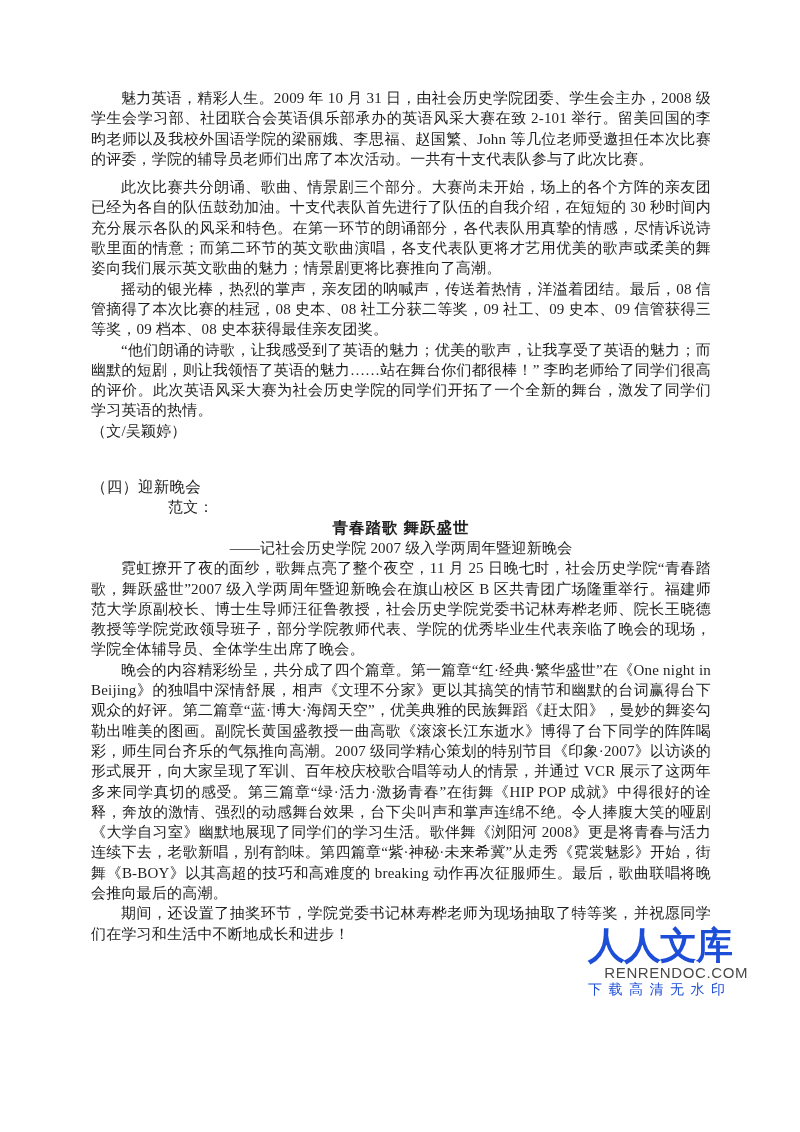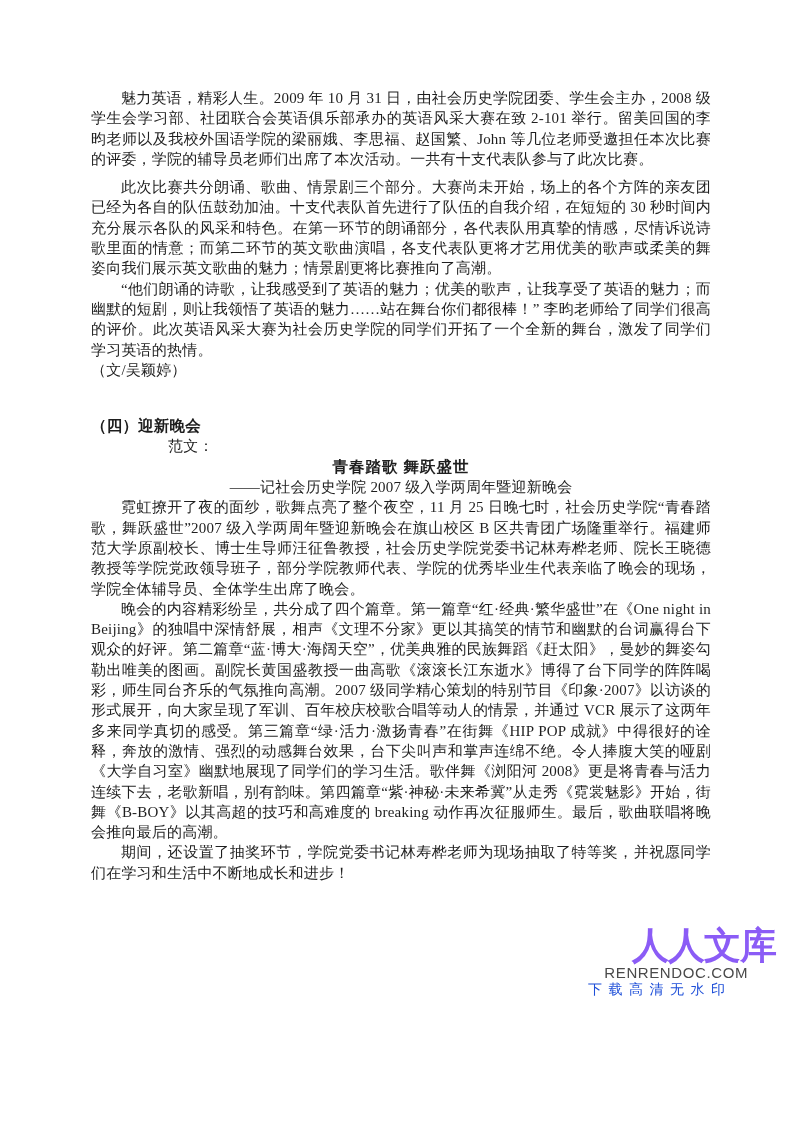--- a/index.html
+++ b/index.html
@@ -28,21 +28,21 @@
   }
   .content p { margin: 0; }
   .para { text-indent: 2em; }
   .gap-before { margin-top: 8px !important; }
   .byline {
     text-align: left;
     text-indent: 0;
   }
   .heading {
     margin-top: 36px !important;
-    font-weight: bold;
+    font-weight: normal;
     font-size: 15.5px;
     text-indent: 0;
   }
   .label {
     text-indent: 0;
     padding-left: 77px;
   }
   .title {
     text-align: center;
     text-indent: 0;
@@ -59,24 +59,23 @@
     left: 588px;
     top: 928px;
     width: 160px;
     pointer-events: none;
   }
   .wm-brand {
     font-family: "Liberation Serif", "DejaVu Serif", serif;
     font-weight: bold;
     font-size: 37px;
     line-height: 36px;
-    color: #8b5cf6;
+    color: #1d4ed8;
     white-space: nowrap;
     letter-spacing: -1px;
-    margin-left: 44px;
   }
   .wm-domain {
     font-family: "Liberation Sans", "DejaVu Sans", sans-serif;
     font-size: 15px;
     line-height: 15px;
     color: #4a4a4a;
     letter-spacing: 0.6px;
     white-space: nowrap;
     margin-top: 1px;
     text-align: right;
@@ -94,20 +93,21 @@
 </head>
 <body>
 
 <div class="page">
   <div class="content">
 
     <p class="para">魅力英语，精彩人生。2009 年 10 月 31 日，由社会历史学院团委、学生会主办，2008 级学生会学习部、社团联合会英语俱乐部承办的英语风采大赛在致 2-101 举行。留美回国的李昀老师以及我校外国语学院的梁丽娥、李思福、赵国繁、John 等几位老师受邀担任本次比赛的评委，学院的辅导员老师们出席了本次活动。一共有十支代表队参与了此次比赛。</p>
 
     <p class="para gap-before">此次比赛共分朗诵、歌曲、情景剧三个部分。大赛尚未开始，场上的各个方阵的亲友团已经为各自的队伍鼓劲加油。十支代表队首先进行了队伍的自我介绍，在短短的 30 秒时间内充分展示各队的风采和特色。在第一环节的朗诵部分，各代表队用真挚的情感，尽情诉说诗歌里面的情意；而第二环节的英文歌曲演唱，各支代表队更将才艺用优美的歌声或柔美的舞姿向我们展示英文歌曲的魅力；情景剧更将比赛推向了高潮。</p>
 
+    <p class="para">摇动的银光棒，热烈的掌声，亲友团的呐喊声，传送着热情，洋溢着团结。最后，08 信管摘得了本次比赛的桂冠，08 史本、08 社工分获二等奖，09 社工、09 史本、09 信管获得三等奖，09 档本、08 史本获得最佳亲友团奖。</p>
 
     <p class="para">“他们朗诵的诗歌，让我感受到了英语的魅力；优美的歌声，让我享受了英语的魅力；而幽默的短剧，则让我领悟了英语的魅力……站在舞台你们都很棒！” 李昀老师给了同学们很高的评价。此次英语风采大赛为社会历史学院的同学们开拓了一个全新的舞台，激发了同学们学习英语的热情。</p>
 
     <p class="byline">（文/吴颖婷）</p>
 
     <p class="heading">（四）迎新晚会</p>
 
     <p class="label">范文：</p>
 
     <p class="title">青春踏歌 舞跃盛世</p>

